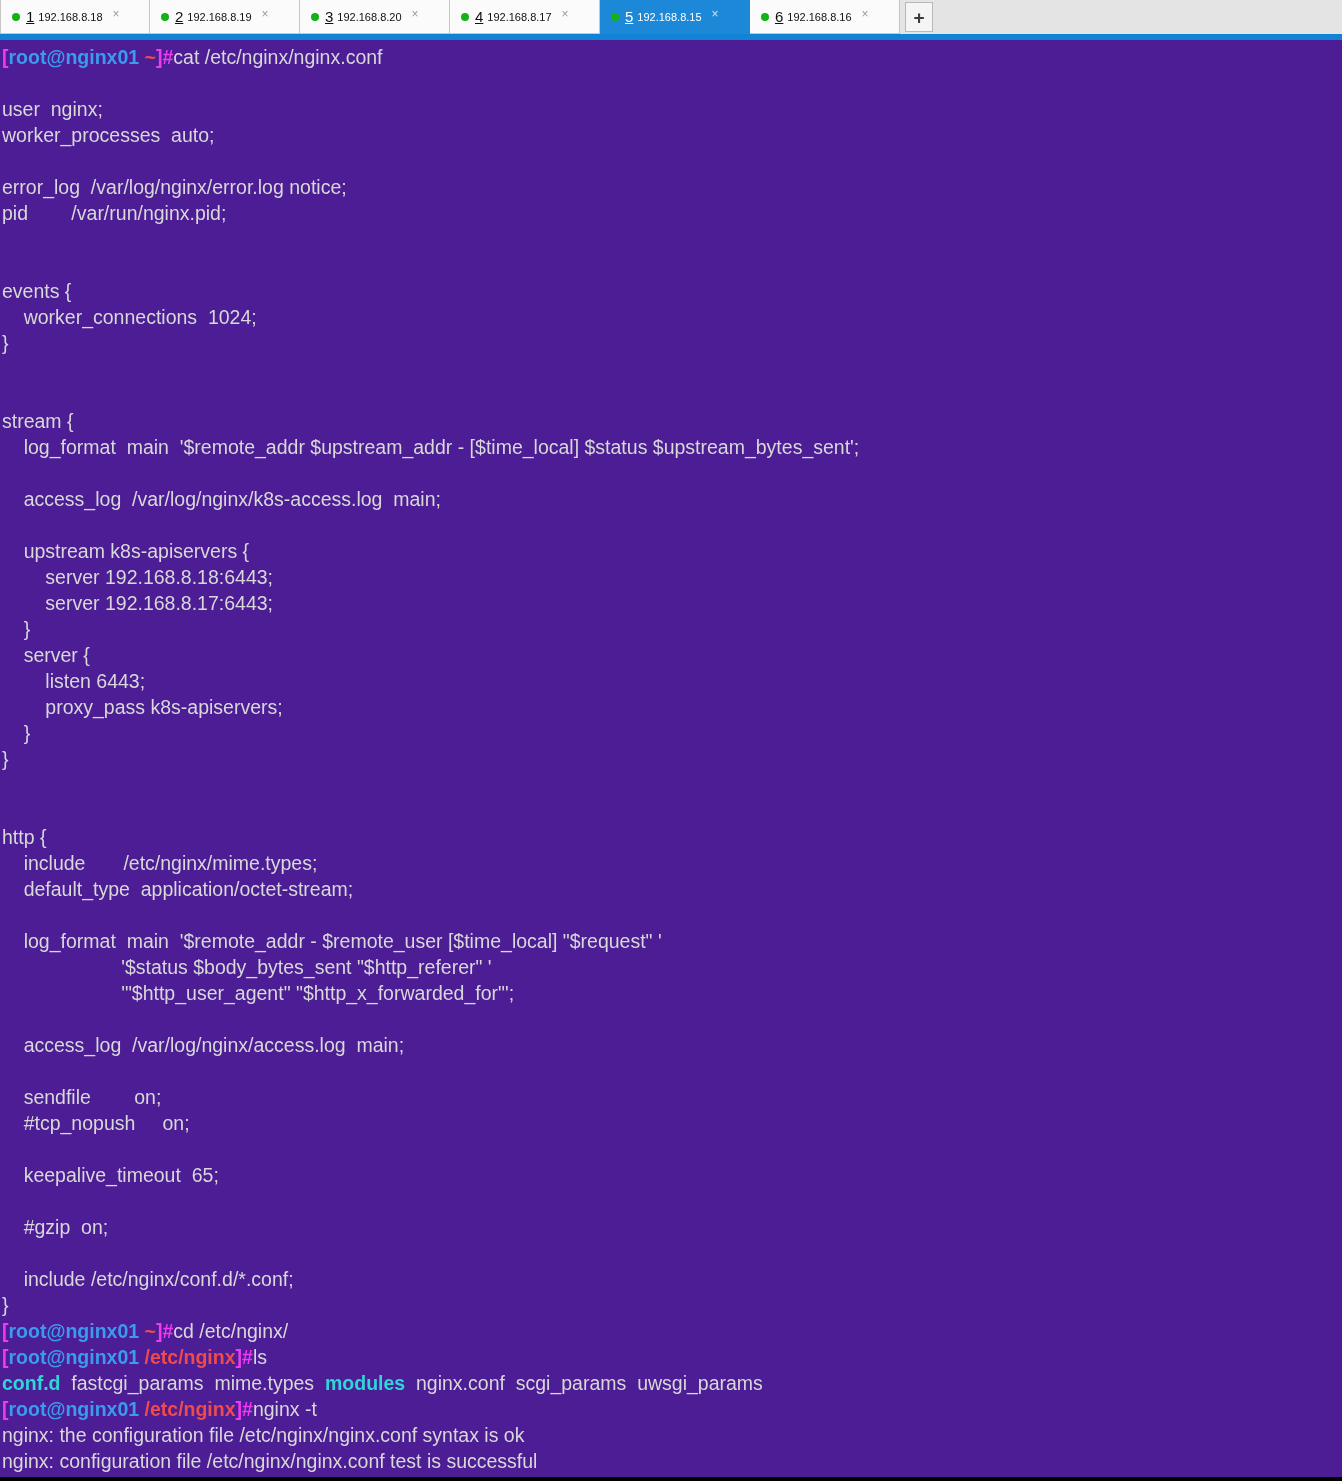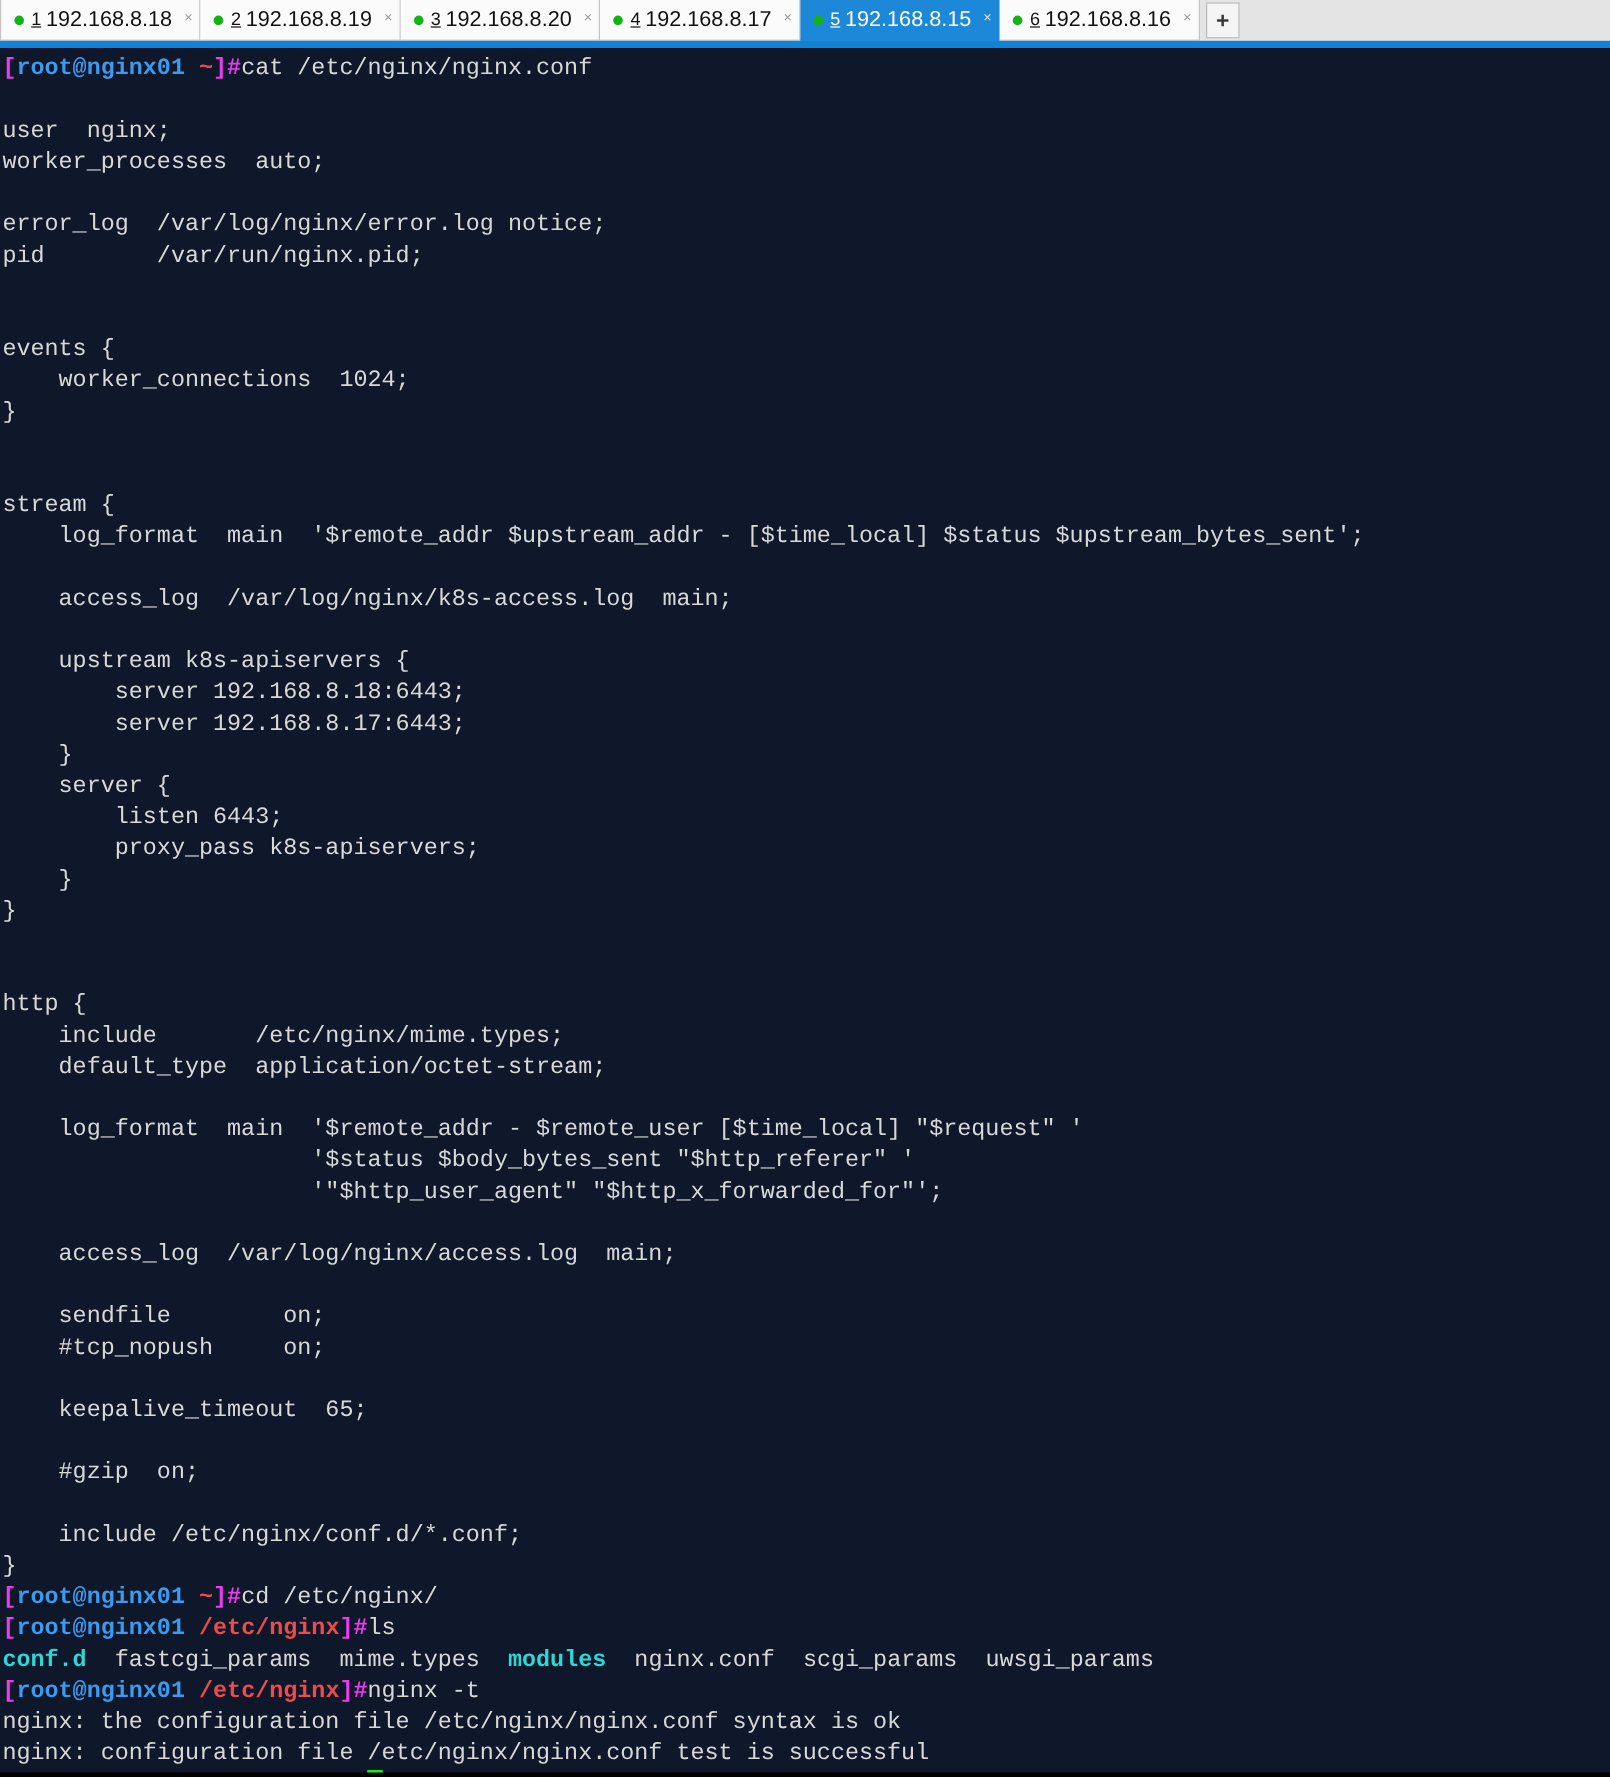--- a/index.html
+++ b/index.html
@@ -60,21 +60,21 @@
     border-radius: 50%;
     background: #12b312;
     flex: 0 0 auto;
     margin-right: 6px;
   }
   .tab .num {
     text-decoration: underline;
     margin-right: 4px;
     font-size: 15px;
   }
-  .tab .host { font-size: 18px; }
+  .tab .host { font-size: 11px; }
   .tab .closex {
     margin-left: 10px;
     margin-right: 2px;
     font-size: 12px;
     color: #9b9b9b;
     line-height: 1;
     align-self: flex-start;
     margin-top: 8px;
   }
   .tab.active .closex { color: #cfe6f8; }
@@ -101,23 +101,23 @@
     position: absolute;
     left: 0;
     right: 0;
     top: 34px;
     height: 6px;
     background: #1183d6;
   }
 
   
   #terminal {
-    background: #0f172a;
+    background: #4c1d95;
     color: #d8d8d8;
-    font-family: Liberation Mono, monospace;
+    font-family: Liberation Sans, sans-serif;
     font-size: 19.5px;
     line-height: 26px;
     letter-spacing: 0px;
     padding: 4px 12px 0 2px;
     height: 1437px;
     box-sizing: border-box;
     white-space: pre;
     overflow: hidden;
   }
   #terminal .line {

